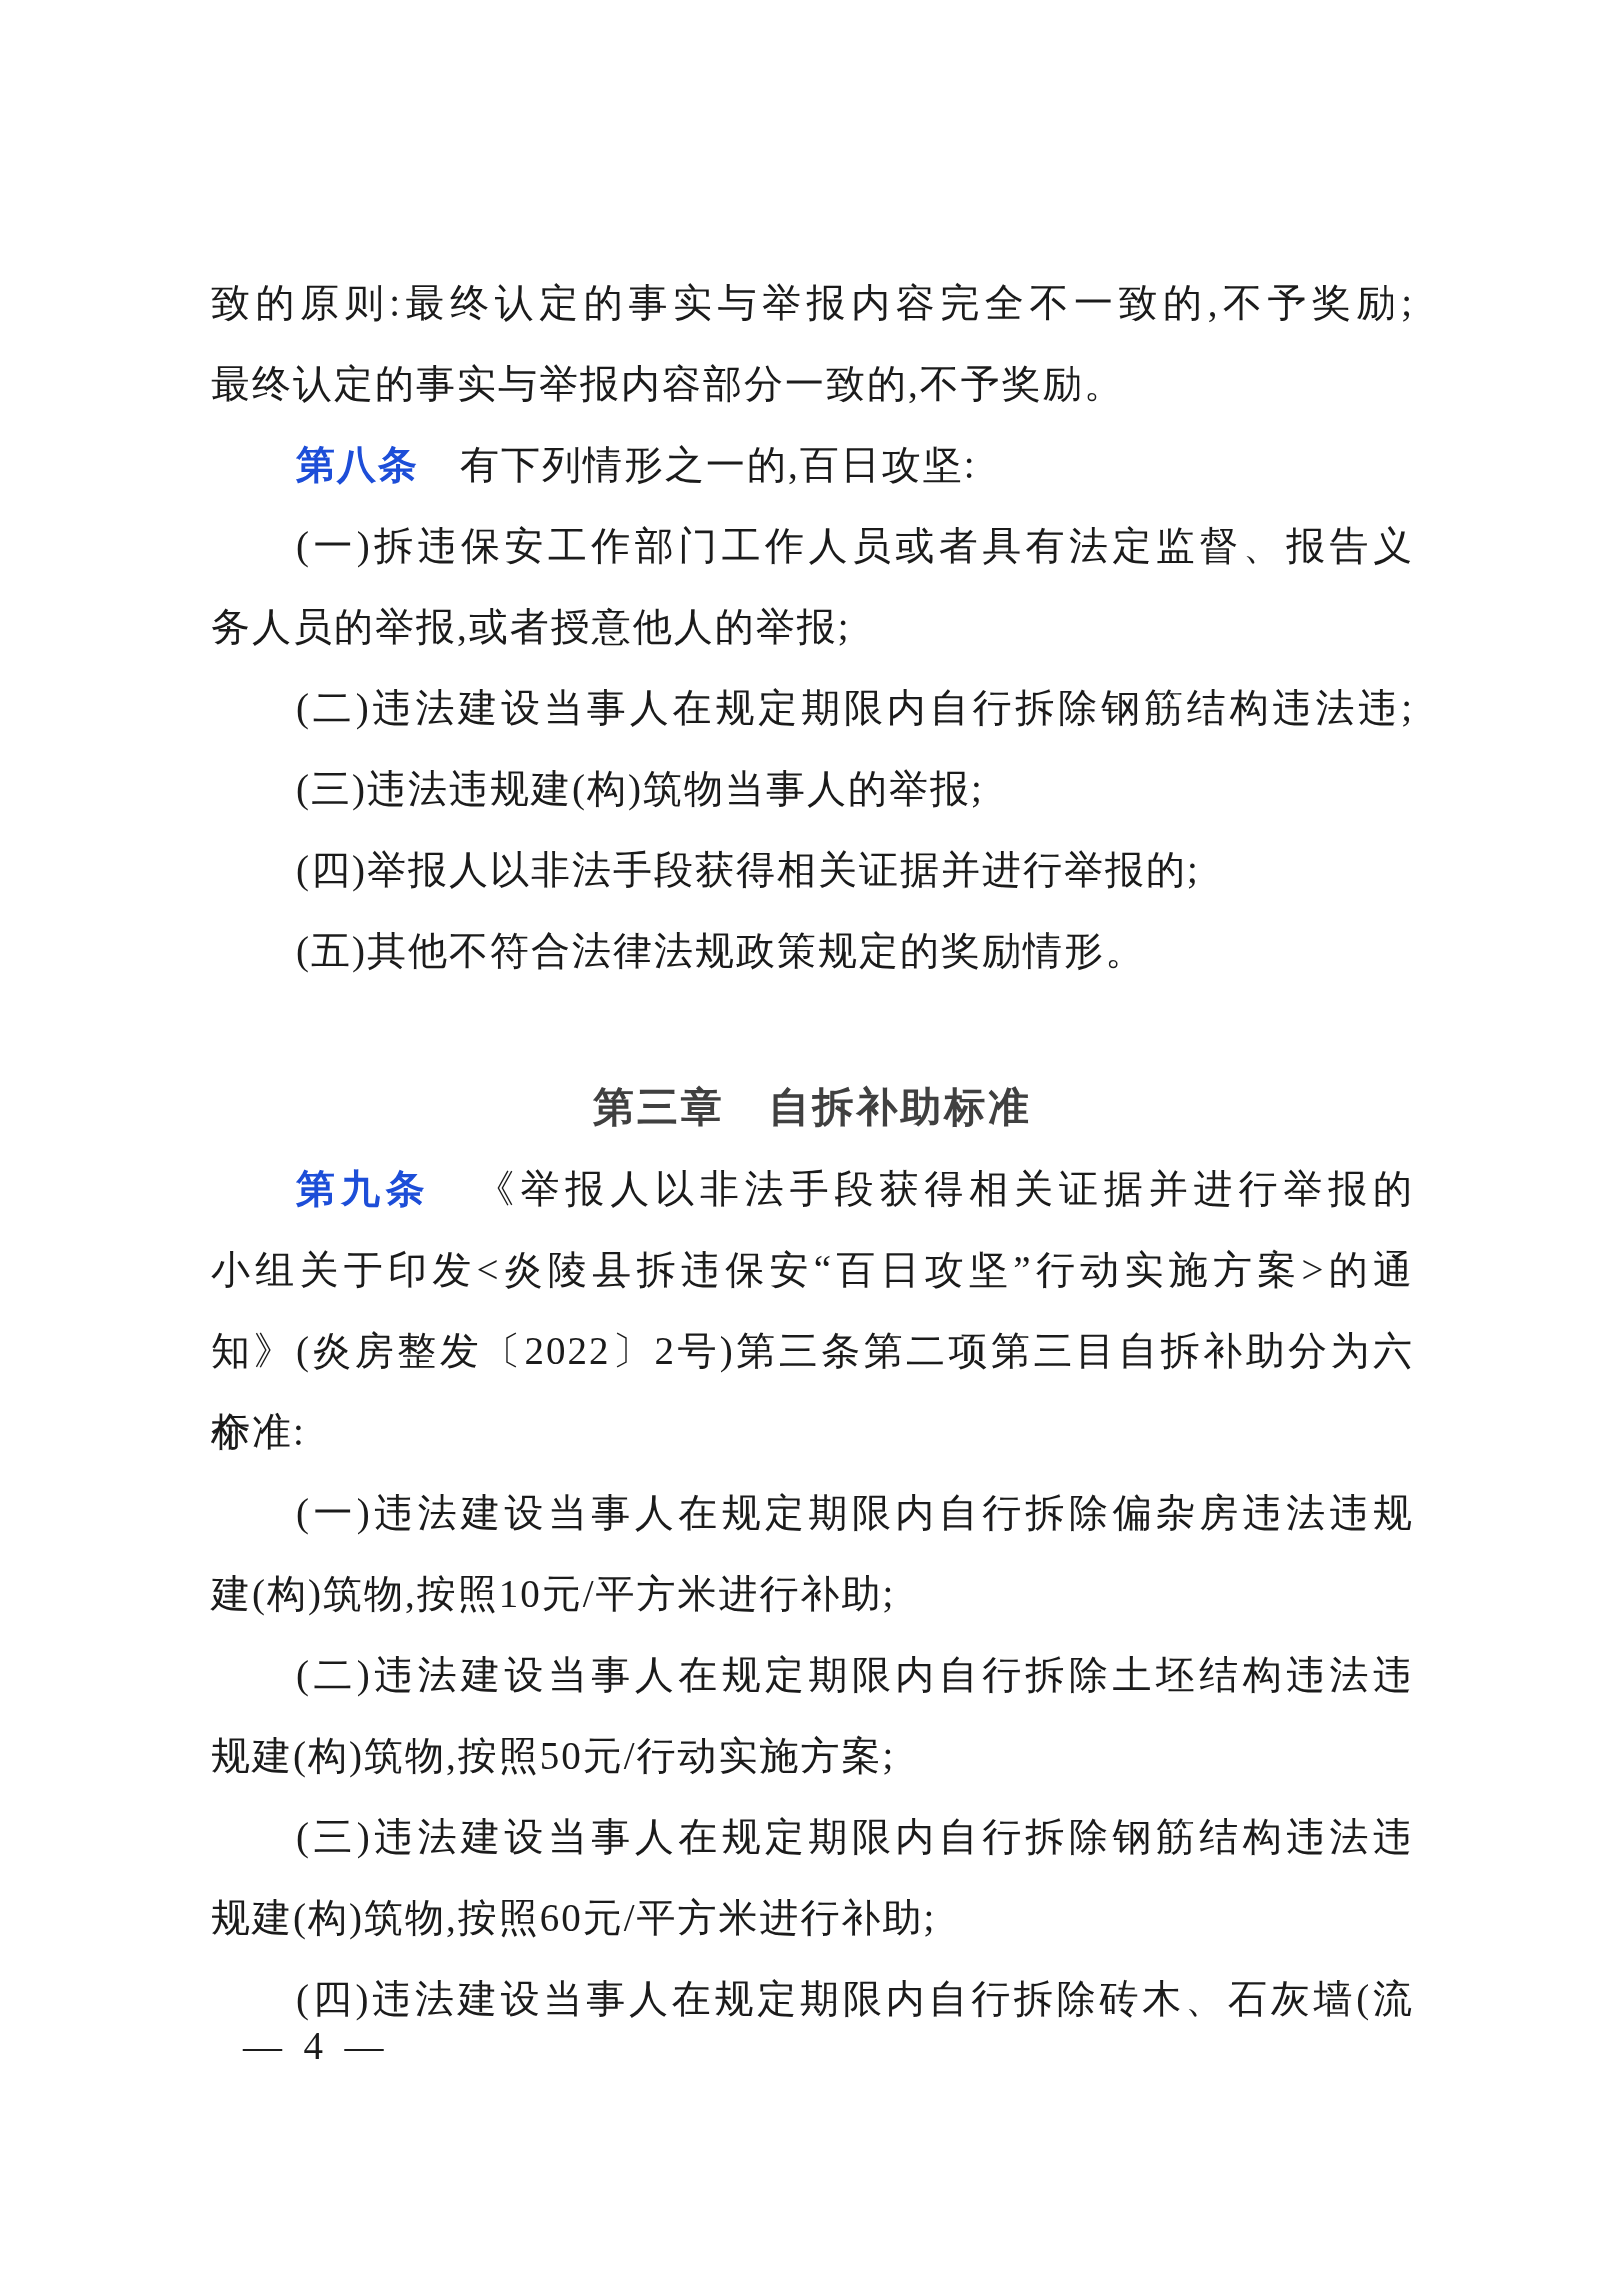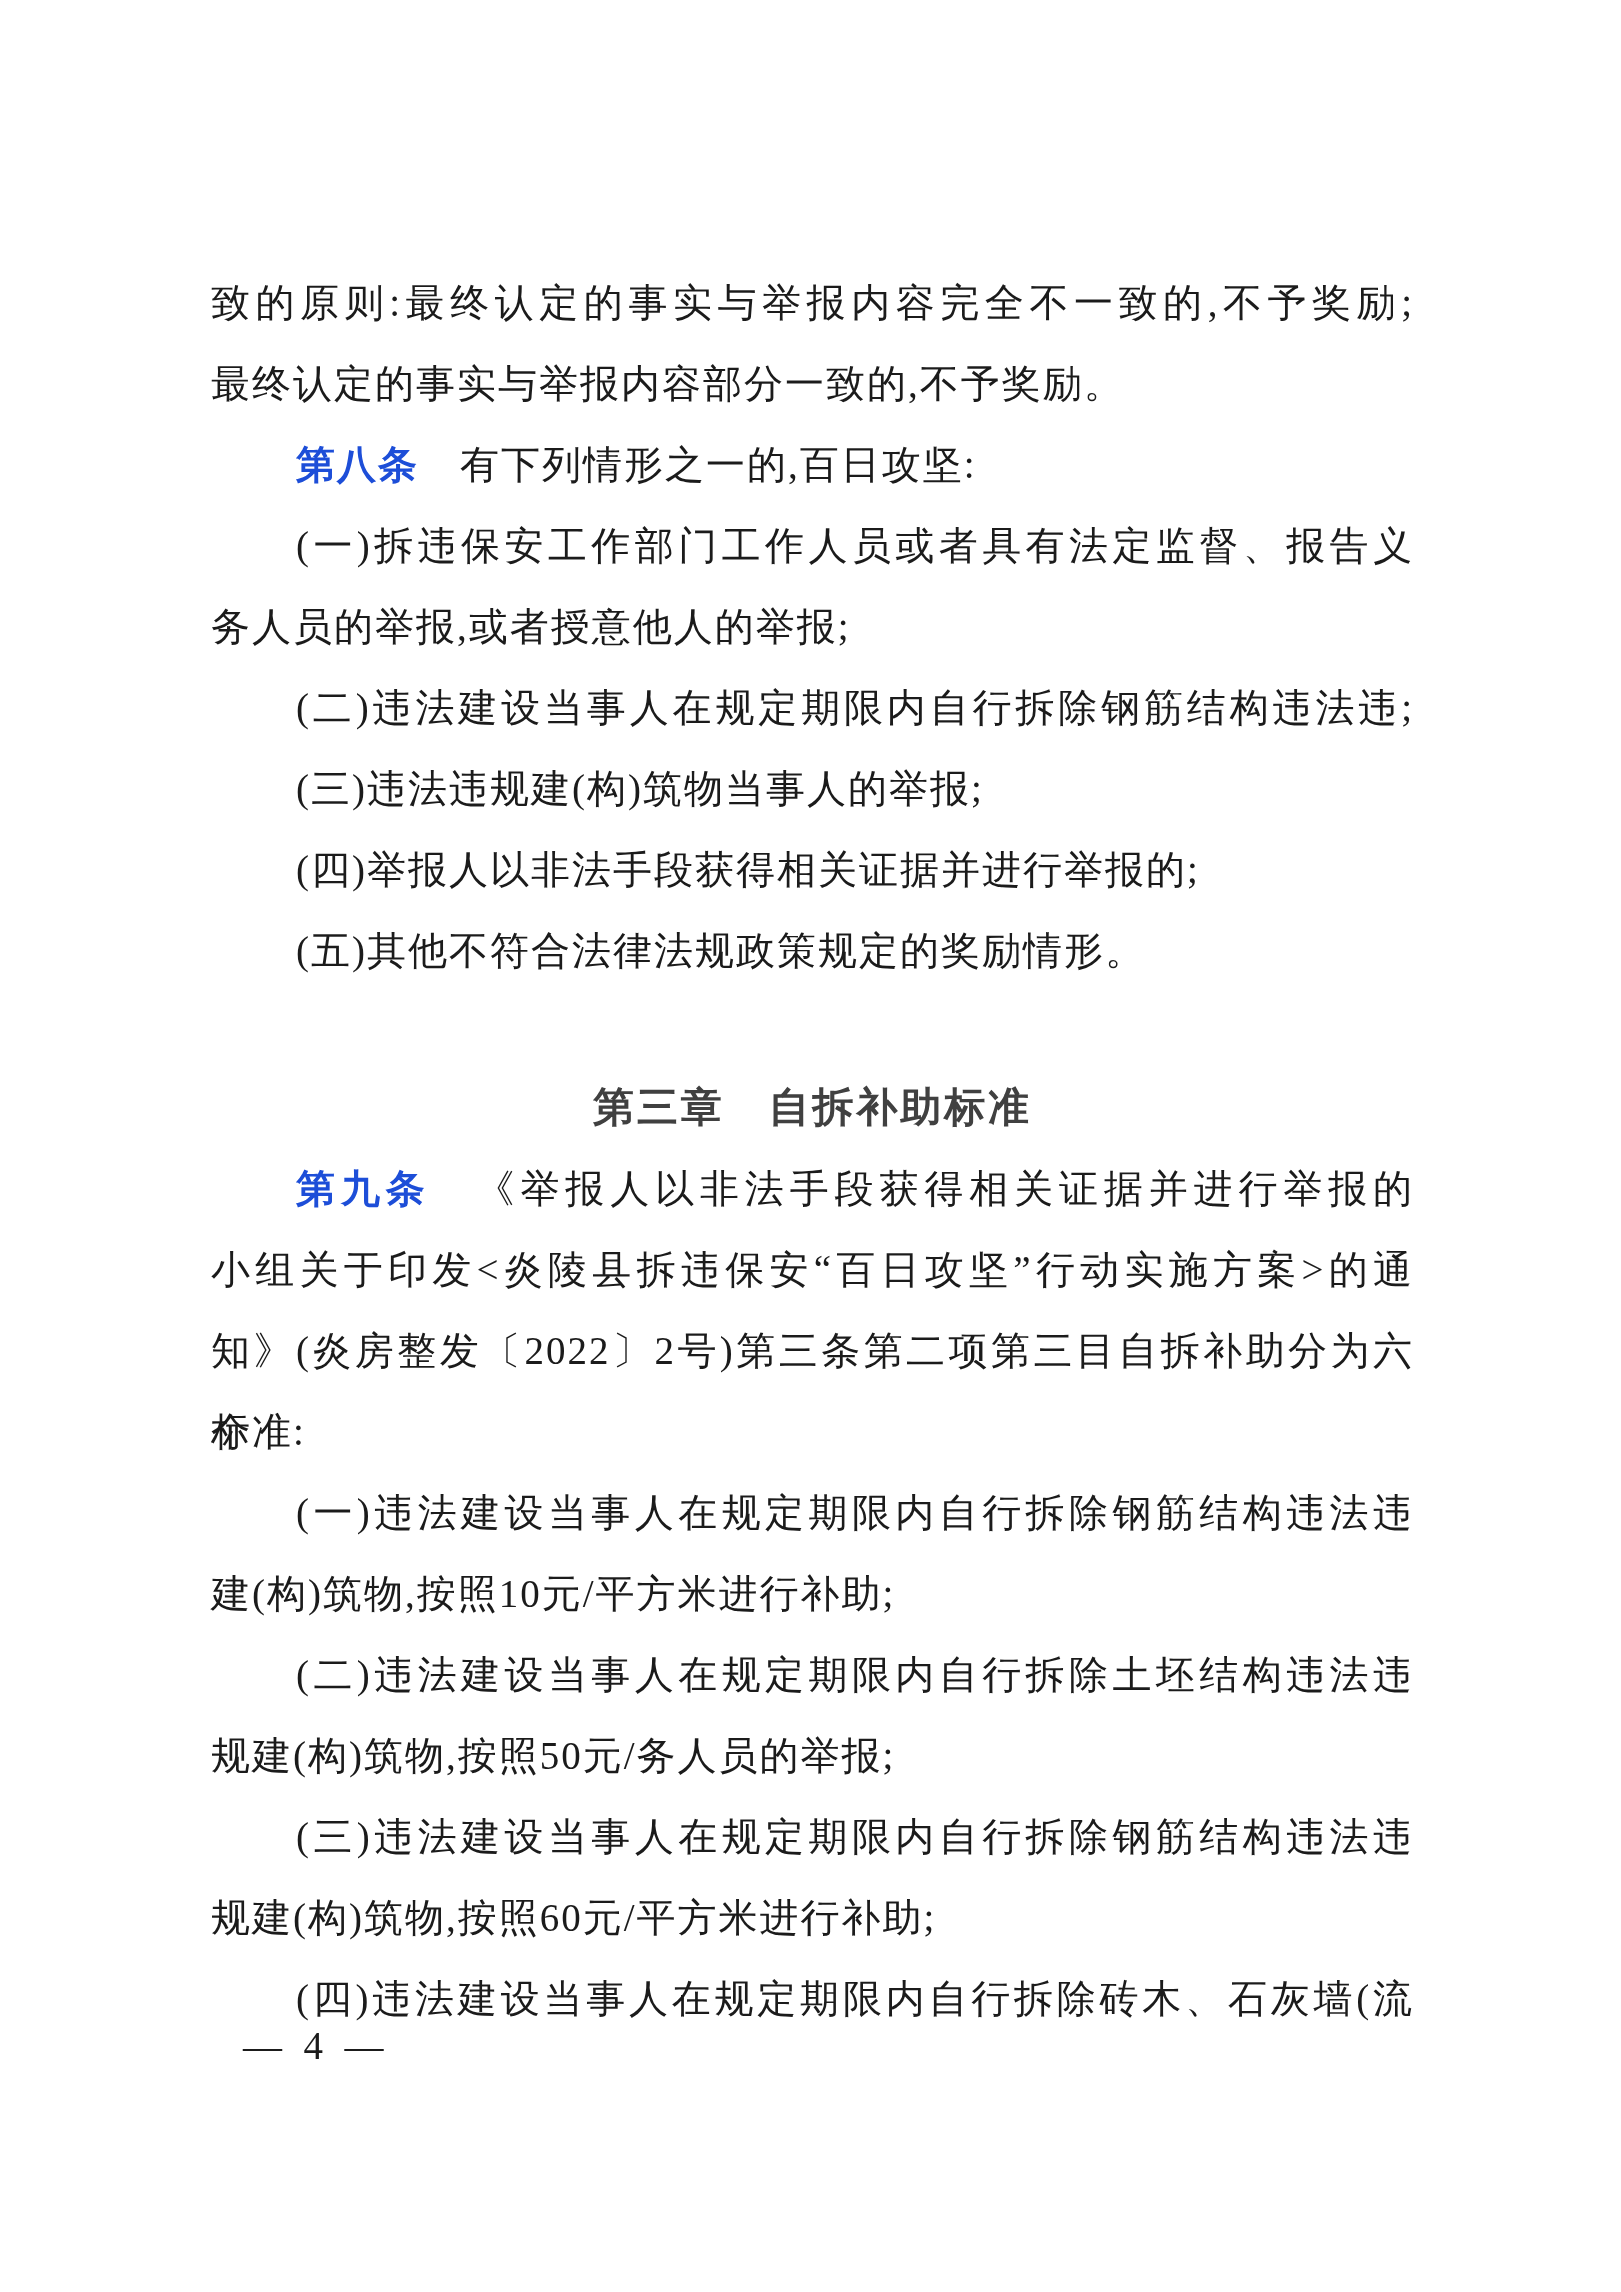--- a/index.html
+++ b/index.html
@@ -76,23 +76,23 @@
       <div class="line"><span>务人员的举报,或者授意他人的举报;</span></div>
       <div class="line indent justify"><span>(二)违法建设当事人在规定期限内自行拆除钢筋结构违法违;</span></div>
       <div class="line indent"><span>(三)违法违规建(构)筑物当事人的举报;</span></div>
       <div class="line indent"><span>(四)举报人以非法手段获得相关证据并进行举报的;</span></div>
       <div class="line indent"><span>(五)其他不符合法律法规政策规定的奖励情形。</span></div>
       <div class="line chapter"><span>第三章　自拆补助标准</span></div>
       <div class="line indent justify"><span class="bold-lead">第九条</span><span>　《举报人以非法手段获得相关证据并进行举报的</span></div>
       <div class="line justify"><span>小组关于印发&lt;炎陵县拆违保安“百日攻坚”行动实施方案&gt;的通</span></div>
       <div class="line justify"><span>知》(炎房整发〔2022〕2号)第三条第二项第三目自拆补助分为六个</span></div>
       <div class="line"><span>标准:</span></div>
-      <div class="line indent justify"><span>(一)违法建设当事人在规定期限内自行拆除钢筋结构违法违</span></div>
+      <div class="line indent justify"><span>(一)违法建设当事人在规定期限内自行拆除偏杂房违法违规</span></div>
       <div class="line"><span>建(构)筑物,按照10元/平方米进行补助;</span></div>
       <div class="line indent justify"><span>(二)违法建设当事人在规定期限内自行拆除土坯结构违法违</span></div>
-      <div class="line"><span>规建(构)筑物,按照50元/务人员的举报;</span></div>
+      <div class="line"><span>规建(构)筑物,按照50元/行动实施方案;</span></div>
       <div class="line indent justify"><span>(三)违法建设当事人在规定期限内自行拆除钢筋结构违法违</span></div>
       <div class="line"><span>规建(构)筑物,按照60元/平方米进行补助;</span></div>
       <div class="line indent justify"><span>(四)违法建设当事人在规定期限内自行拆除砖木、石灰墙(流</span></div>
     </div>
   <div class="page-number">— 4 —</div>
 </div>
 
 
 </body></html>

